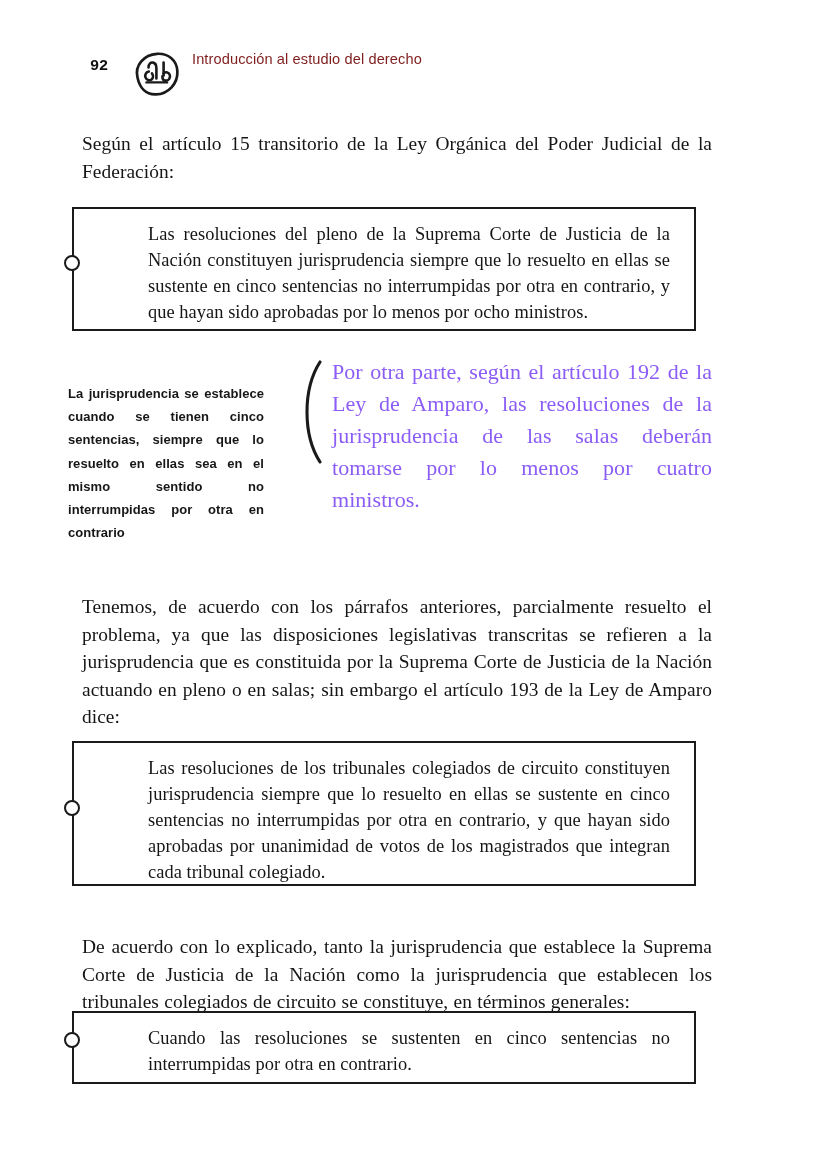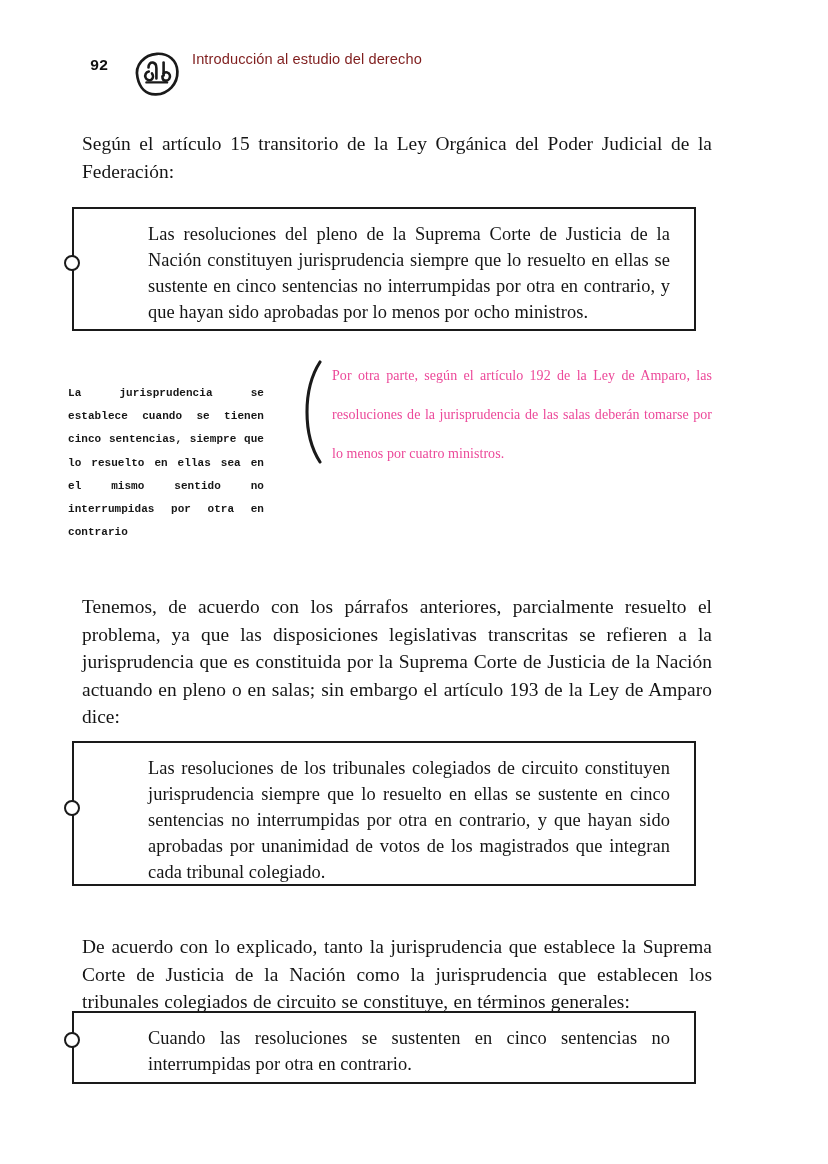--- a/index.html
+++ b/index.html
@@ -101,37 +101,37 @@
     height: 16px;
     border: 2px solid #1a1a1a;
     border-radius: 50%;
     background: #ffffff;
     box-sizing: border-box;
   }
 
   
   .side-note {
     position: absolute;
-    font-family: Liberation Mono, monospace;
+    font-family: Liberation Sans, sans-serif;
     font-weight: bold;
-    font-size: 11px;
+    font-size: 13px;
     line-height: 23.2px;
     text-align: justify;
     color: #161616;
     letter-spacing: 0.05px;
   }
 
   
   .col-right-par {
     position: absolute;
     font-family: "Liberation Serif", serif;
-    font-size: 14px;
-    line-height: 39px;
-    text-align: justify;
-    color: #ec4899;
+    font-size: 22px;
+    line-height: 32px;
+    text-align: justify;
+    color: #8b5cf6;
     letter-spacing: 0.05px;
   }
   .brace-mark {
     position: absolute;
     left: 300px;
     top: 360px;
     width: 26px;
     height: 104px;
   }
   .brace-mark svg { display: block; }

